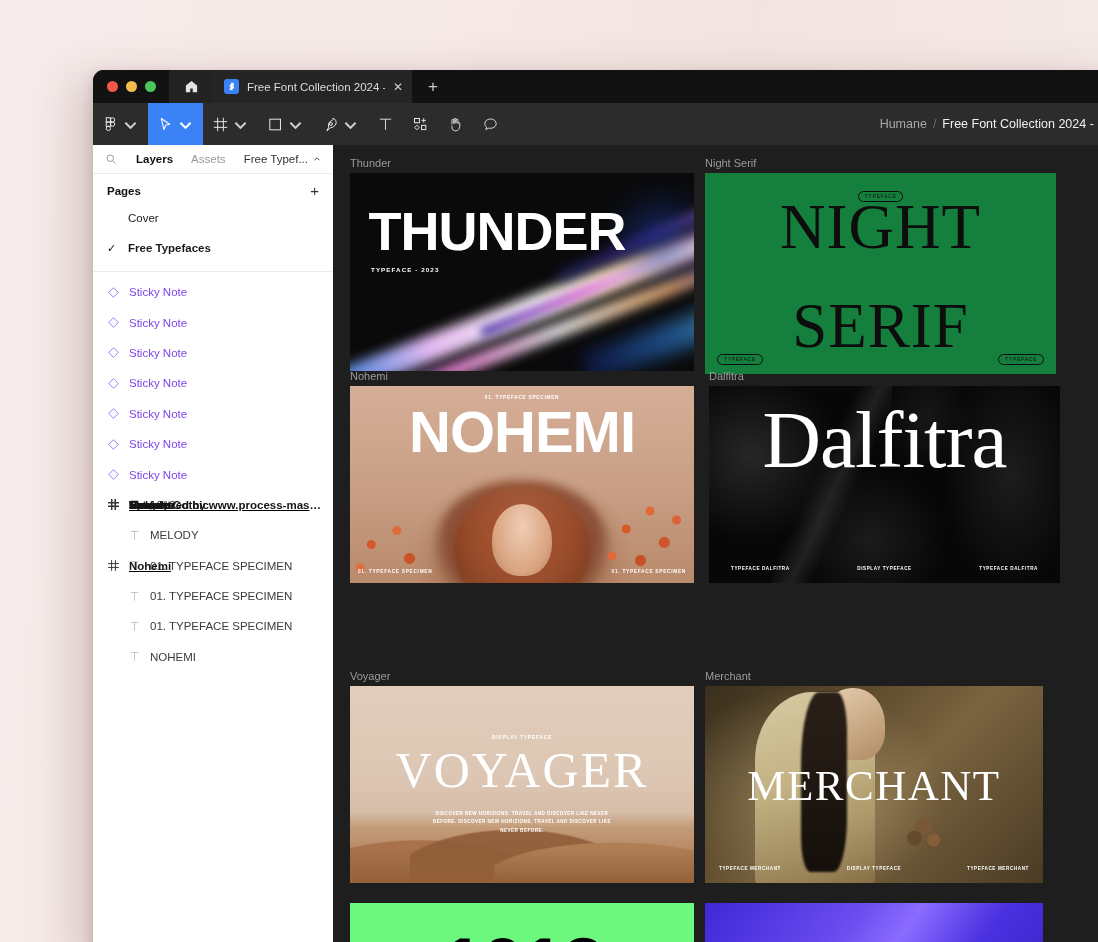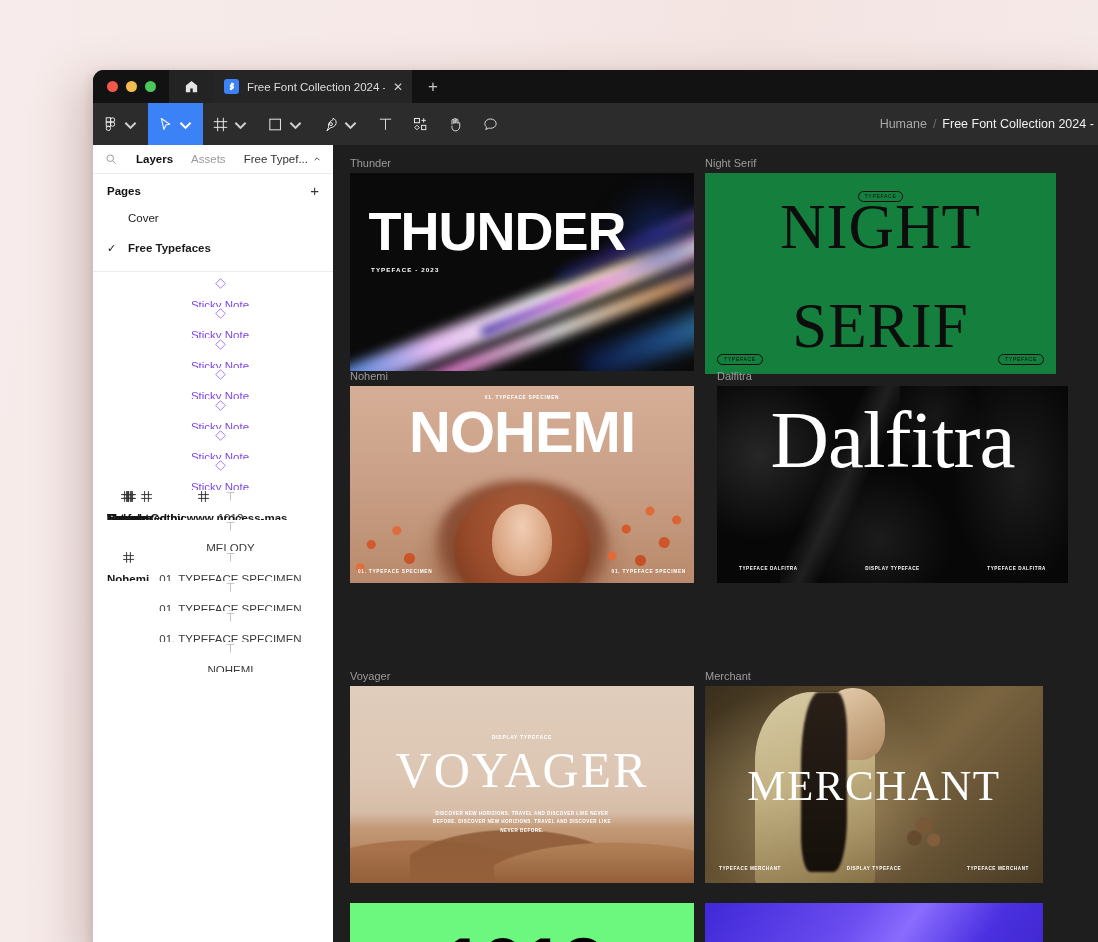--- a/index.html
+++ b/index.html
@@ -106,21 +106,20 @@
     display:flex; align-items:center; height:30px; padding:0 14px;
     font-size:11.5px; color:#1a1a1a;
   }
   .page-row .chk { width:21px; font-size:11px; color:#111; }
   .page-row.active .nm { font-weight:bold; }
 
   #layerlist { flex:1 1 auto; overflow:hidden; padding-top:5px; }
   .layer-row {
     display:flex; align-items:center; height:30.4px; padding-left:14px; gap:9px;
     font-size:11.5px;
-    flex-direction:column;
   }
   .layer-row .ico { width:13px; height:13px; flex:0 0 13px; display:flex; align-items:center; justify-content:center; }
   .layer-row .ico svg { width:13px; height:13px; display:block; }
   .layer-row.sticky .nm { color:#7b45e8; }
   .layer-row.frame .nm { color:#161616; font-weight:bold; }
   .layer-row.child { padding-left:35px; }
   .layer-row.child .nm { color:#3a3a3a; }
   .layer-row .nm { white-space:nowrap; overflow:hidden; text-overflow:ellipsis; max-width:192px; }
 
   
@@ -512,21 +511,21 @@
 
           <div style="position:absolute;right:6px;bottom:0px;width:95px;height:90px;background:radial-gradient(circle at 35% 40%, rgba(220,80,30,.85) 0 4px, transparent 5px),radial-gradient(circle at 60% 20%, rgba(230,95,40,.8) 0 4px, transparent 5px),radial-gradient(circle at 75% 55%, rgba(210,70,25,.8) 0 5px, transparent 6px),radial-gradient(circle at 20% 70%, rgba(235,100,45,.8) 0 4px, transparent 5px),radial-gradient(circle at 50% 75%, rgba(200,65,20,.8) 0 5px, transparent 6px),radial-gradient(circle at 88% 30%, rgba(225,85,35,.8) 0 4px, transparent 5px);"></div>
           <div style="position:absolute;left:0px;bottom:0px;width:85px;height:70px;background:radial-gradient(circle at 25% 45%, rgba(215,75,28,.8) 0 4px, transparent 5px),radial-gradient(circle at 55% 25%, rgba(230,95,40,.75) 0 4px, transparent 5px),radial-gradient(circle at 70% 65%, rgba(205,68,22,.8) 0 5px, transparent 6px),radial-gradient(circle at 12% 78%, rgba(235,100,45,.75) 0 4px, transparent 5px);"></div>
           <div class="mini noselect" style="left:50%;top:9px;transform:translateX(-50%);font-size:4.8px;letter-spacing:.7px;color:#fff;font-weight:bold;">01. TYPEFACE SPECIMEN</div>
           <div class="noselect" style="position:absolute;left:50%;top:17px;transform:translateX(-50%);font-family:'Liberation Sans',sans-serif;font-weight:bold;font-size:58px;line-height:1;color:#fff;letter-spacing:-1px;">NOHEMI</div>
           <div class="mini noselect" style="left:8px;bottom:9px;font-size:4.8px;letter-spacing:.7px;color:#fff;font-weight:bold;">01. TYPEFACE SPECIMEN</div>
           <div class="mini noselect" style="right:8px;bottom:9px;font-size:4.8px;letter-spacing:.7px;color:#fff;font-weight:bold;">01. TYPEFACE SPECIMEN</div>
         </div>
       </div>
 
-      <div class="frame" style="left:384px; top:241px; width:351px; height:197px;">
+      <div class="frame" style="left:376px; top:241px; width:351px; height:197px;">
         <div class="frame-label">Dalfitra</div>
         <div class="frame-body" style="background:#070707;">
           <div style="position:absolute;inset:0;background:
              radial-gradient(ellipse 40% 70% at 12% 35%, rgba(90,90,90,.38), transparent 62%),
              radial-gradient(ellipse 32% 55% at 46% 78%, rgba(70,70,70,.32), transparent 66%),
              radial-gradient(ellipse 30% 90% at 86% 45%, rgba(80,80,80,.30), transparent 64%),
              radial-gradient(ellipse 18% 40% at 62% 15%, rgba(60,60,60,.30), transparent 70%);"></div>
           <div style="position:absolute;left:18%;top:0;width:120px;height:100%;background:linear-gradient(115deg,transparent 40%,rgba(120,120,120,.22) 52%,transparent 62%);"></div>
           <div class="noselect" style="position:absolute;left:50%;top:14px;transform:translateX(-50%);font-family:'Liberation Serif',serif;font-size:81px;line-height:1;color:#fff;letter-spacing:-1px;white-space:nowrap;">Dalfitra</div>
           <div class="mini noselect" style="left:22px;bottom:12px;font-size:4.6px;letter-spacing:.6px;color:#fff;font-weight:bold;">TYPEFACE DALFITRA</div>

